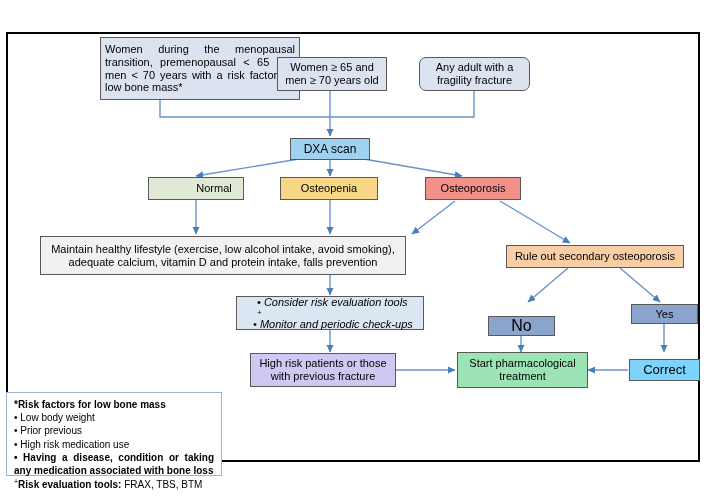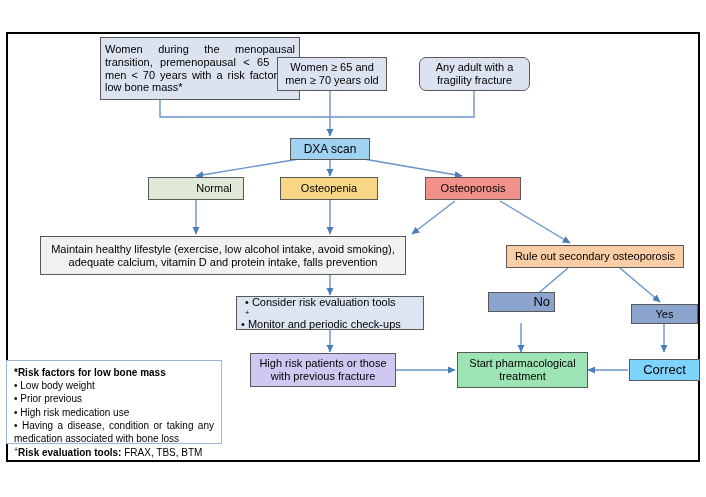--- a/index.html
+++ b/index.html
@@ -79,55 +79,55 @@
 
   <div class="node" style="left:425px;top:177px;width:96px;height:23px;background:#f2918a;font-size:11px;text-align:center;">
     <span>Osteoporosis</span>
   </div>
 
   <div class="node" style="left:40px;top:236px;width:366px;height:39px;background:#f1f1f1;font-size:11px;">
     <span>Maintain healthy lifestyle (exercise, low alcohol intake, avoid smoking), adequate calcium, vitamin D and protein intake, falls prevention</span>
   </div>
 
   <div class="node left" style="left:236px;top:296px;width:188px;height:34px;background:#dce6f2;font-size:11px;">
-    <span style="padding-left:0;">
+    <span style="padding-left:12px;font-style:italic;">
       <span class="ln">
           <span>• Consider risk evaluation tools</span>
           <span class="sup">+</span>
         </span>
       <span class="ln">• Monitor and periodic check-ups</span>
     </span>
   </div>
 
   <div class="node" style="left:506px;top:245px;width:178px;height:23px;background:#f9cda5;font-size:11px;">
     <span>Rule out secondary osteoporosis</span>
   </div>
 
   <div class="node" style="left:250px;top:353px;width:146px;height:34px;background:#cec8f2;font-size:11px;">
     <span>High risk patients or those with previous fracture</span>
   </div>
 
-  <div class="node" style="left:488px;top:292px;width:67px;height:20px;background:#8aa4ce;font-size:13px;justify-content:flex-end;">
+  <div class="node" style="left:488px;top:316px;width:67px;height:20px;background:#8aa4ce;font-size:16px;">
     <span>No</span>
   </div>
 
   <div class="node" style="left:631px;top:304px;width:67px;height:20px;background:#8aa4ce;font-size:11px;">
     <span>Yes</span>
   </div>
 
   <div class="node" style="left:629px;top:359px;width:71px;height:22px;background:#7dd3fc;font-size:13px;text-align:center;">
     <span>Correct</span>
   </div>
 
   <div class="node" style="left:457px;top:352px;width:131px;height:36px;background:#9ce4b4;font-size:11px;">
     <span>Start pharmacological treatment</span>
   </div>
 
-  <div class="legend" style="left:6px;top:360px;width:216px;height:84px;padding:5px 7px;font-size:10px;line-height:1.32;">
+  <div class="legend" style="left:6px;top:392px;width:216px;height:84px;padding:5px 7px;font-size:10px;line-height:1.32;">
     <span class="ln"><b>*Risk factors for low bone mass</b></span>
     <span class="ln">• Low body weight</span>
     <span class="ln">• Prior previous</span>
     <span class="ln">• High risk medication use</span>
-    <span class="jst" style="display:block;">• Having a disease, condition or taking any medication associated with bone loss</span>
+    <span class="jst" style="display:block;font-weight:bold;">• Having a disease, condition or taking any medication associated with bone loss</span>
     <span class="ln"><span class="sup">+</span><b>Risk evaluation tools:</b><span> FRAX, TBS, BTM</span></span>
   </div>
 
 </div>
 
 </body></html>

